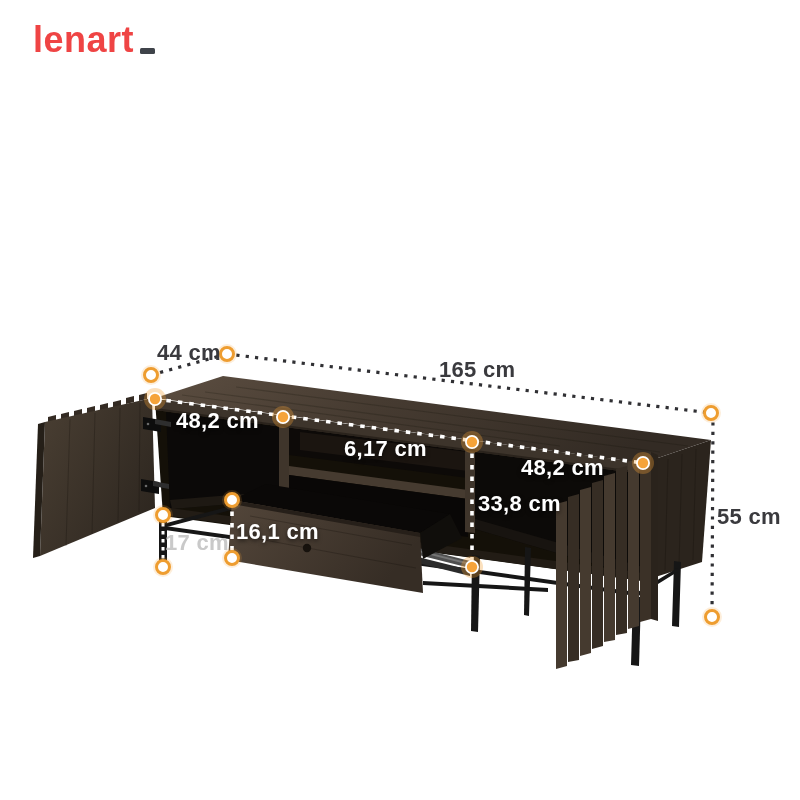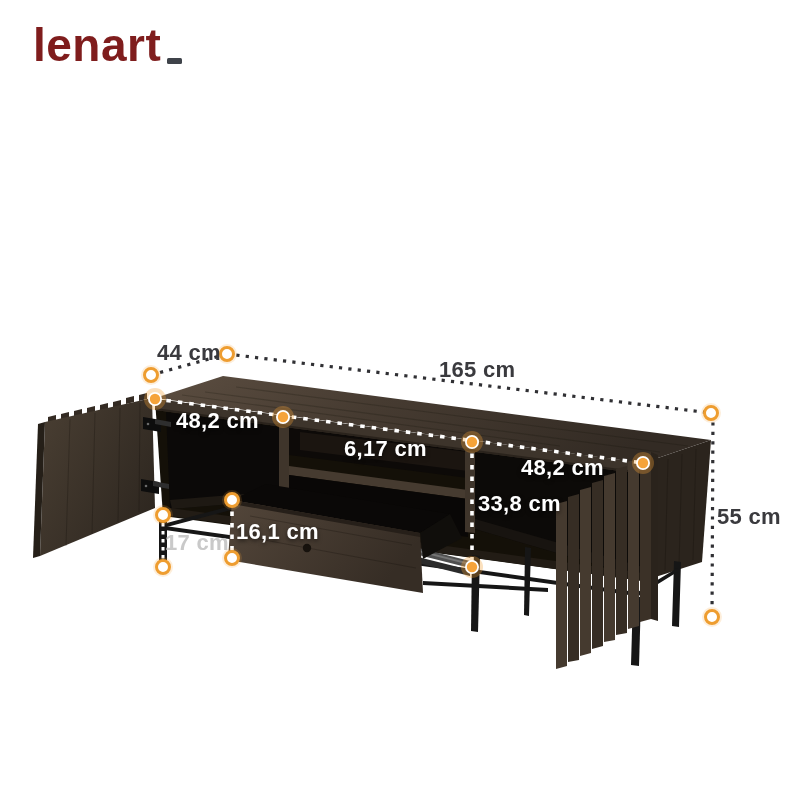--- a/index.html
+++ b/index.html
@@ -1,20 +1,20 @@
 <!DOCTYPE html>
 <html><head>
 <meta charset="utf-8">
 <style>
   html,body{margin:0;padding:0;background:#ffffff;}
   body{width:800px;height:800px;font-family:"Liberation Sans",sans-serif;}
   .stage{position:relative;width:800px;height:800px;background:#fff;overflow:hidden;}
   .stage svg{position:absolute;left:0;top:0;}
   .logo{position:absolute;left:33px;top:22px;display:flex;align-items:flex-end;
-        color:#7f1d1d;font-size:46px;font-weight:700;letter-spacing:.5px;line-height:1;justify-content:center;}
+        color:#ef4444;font-size:36px;font-weight:700;letter-spacing:.5px;line-height:1;justify-content:center;}
   .logo-dash{display:inline-block;width:15px;height:6px;background:#3f434a;
              border-radius:1.5px;margin-left:6px;margin-bottom:4px;}
   text{font-family:"Liberation Sans",sans-serif;}
   .dim-dark{fill:#3a3a3e;font-size:22px;font-weight:600;letter-spacing:.3px;}
   .dim-light{fill:#ffffff;font-size:22px;font-weight:700;letter-spacing:.3px;
              text-shadow:0 2px 4px rgba(0,0,0,.55);}
   .dim-muted{fill:#c9c9c9;font-size:22px;font-weight:700;letter-spacing:.3px;}
   .dotdark{stroke:#303034;stroke-width:3.2;stroke-dasharray:3.2 6.2;fill:none;}
   .dotwhite{stroke:#ffffff;stroke-width:3.6;stroke-dasharray:4.5 7;fill:none;}
   .dotwhite2{stroke:#ffffff;stroke-width:3;stroke-dasharray:3.5 4.5;fill:none;}

